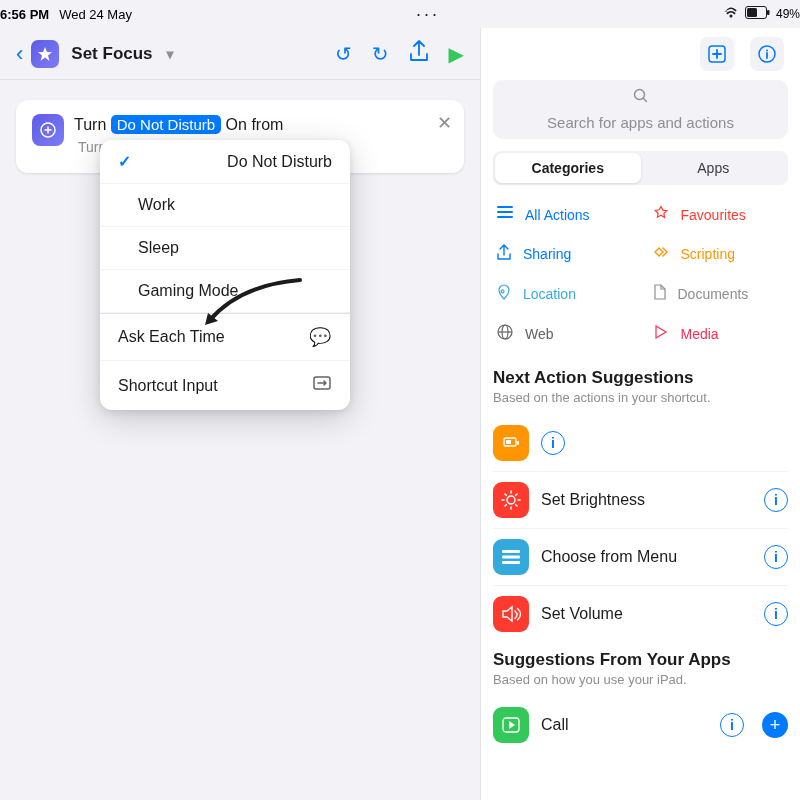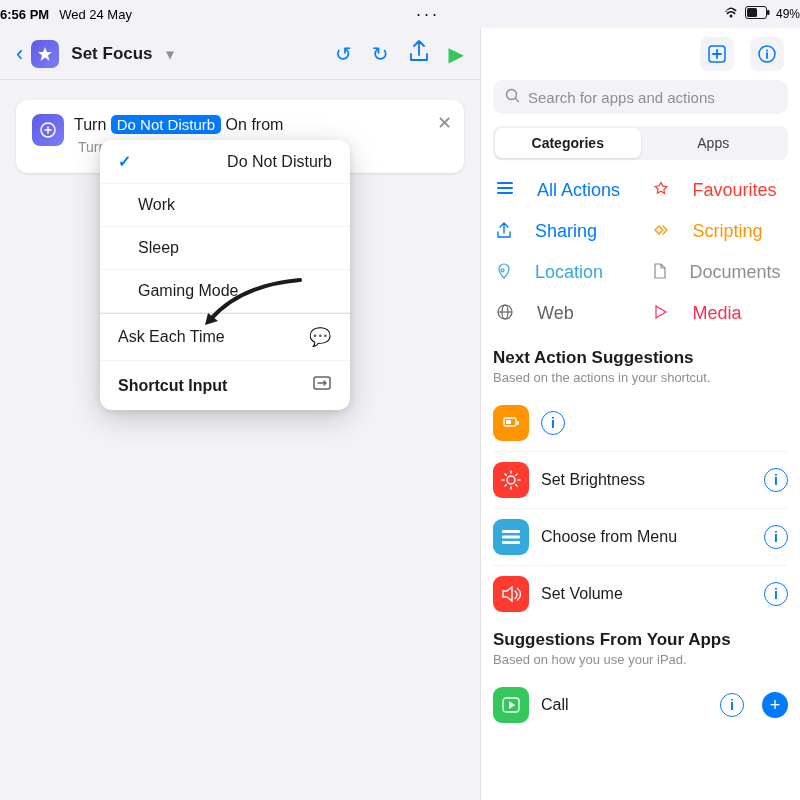--- a/index.html
+++ b/index.html
@@ -166,21 +166,21 @@
     .dropdown-item {
       display: flex;
       align-items: center;
       justify-content: space-between;
       padding: 12px 18px;
       font-size: 16px;
       color: #1c1c1e;
       border-bottom: 1px solid #f2f2f7;
       cursor: pointer;
     }
-    .dropdown-item:last-child { border-bottom: none; font-weight: bold; }
+    .dropdown-item:last-child { border-bottom: none; }
     .dropdown-item.checked {
       color: #1c1c1e;
     }
     .dropdown-item.checked::before {
       content: '✓';
       color: #007aff;
       margin-right: 10px;
       font-weight: 600;
     }
     .dropdown-item:not(.checked):not(.special) {
@@ -237,20 +237,21 @@
 
     
     .search-bar {
       margin: 0 12px 12px;
       background: #f2f2f7;
       border-radius: 10px;
       display: flex;
       align-items: center;
       padding: 8px 12px;
       gap: 8px;
+      flex-direction: column;
     }
     .search-bar .search-icon {
       color: #8e8e93;
       font-size: 15px;
     }
     .search-placeholder {
       color: #8e8e93;
       font-size: 15px;
     }
 
@@ -287,24 +288,24 @@
     }
     .categories-grid {
       display: grid;
       grid-template-columns: 1fr 1fr;
       gap: 4px 16px;
       margin-bottom: 16px;
     }
     .cat-item {
       display: flex;
       align-items: center;
-      gap: 24px;
+      gap: 12px;
       padding: 8px 4px;
       cursor: pointer;
-      font-size: 18px;
+      font-size: 14px;
       color: #007aff;
     }
     .cat-icon {
       font-size: 16px;
     }
 
     
     .section-title {
       font-size: 17px;
       font-weight: 600;

